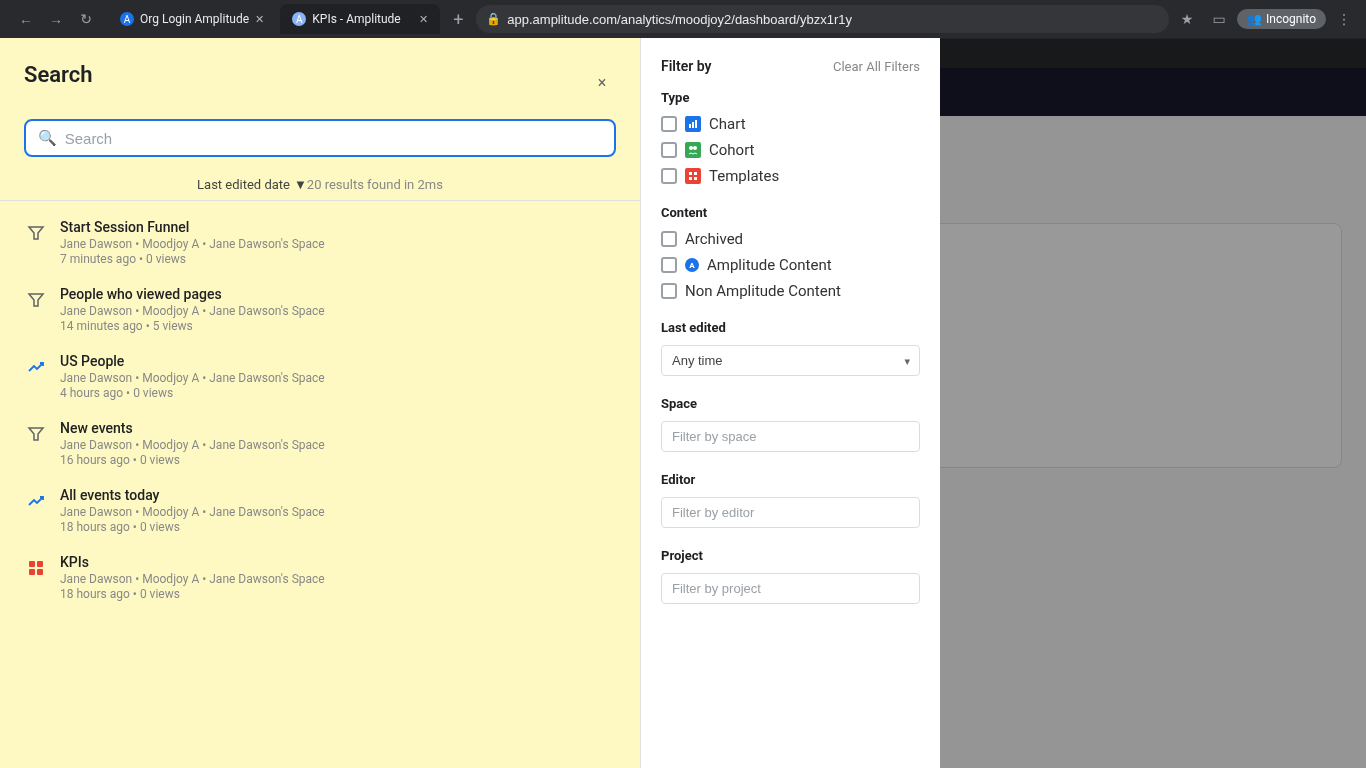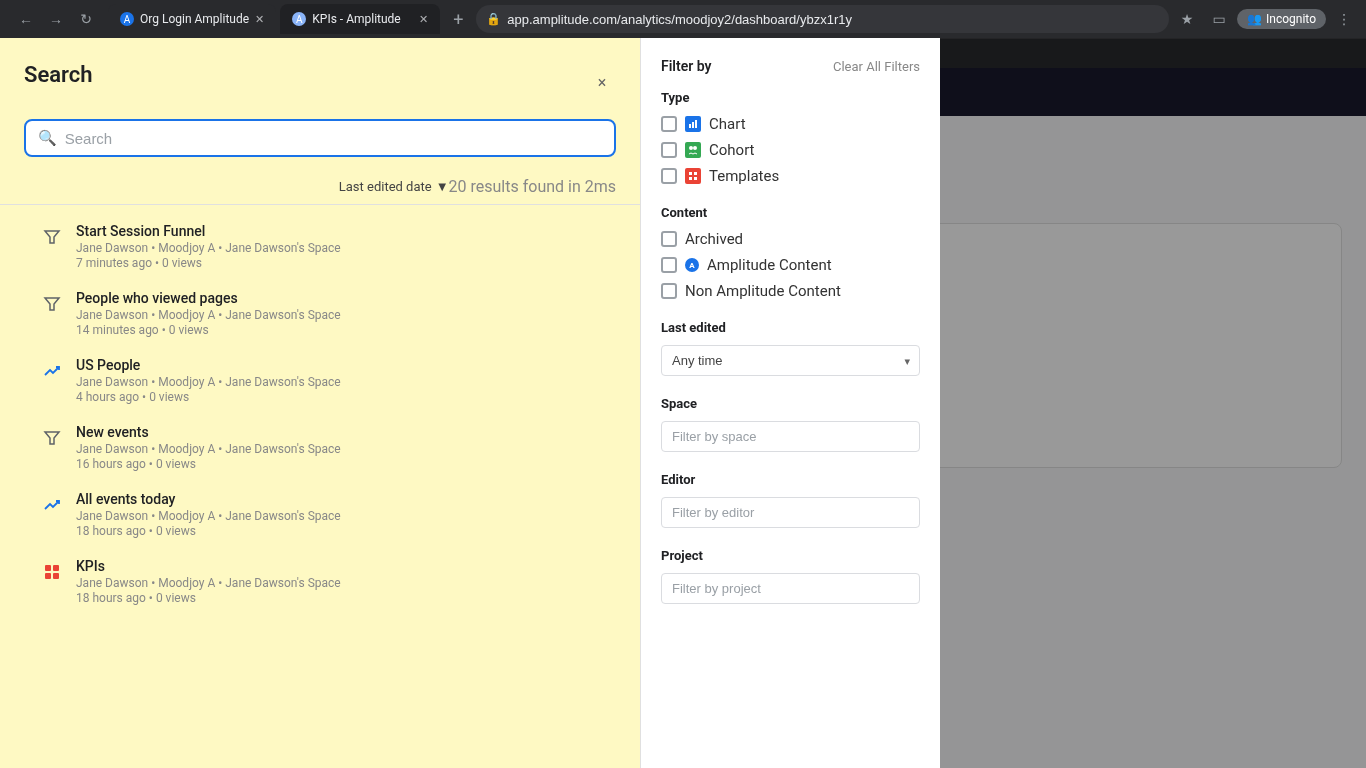--- a/index.html
+++ b/index.html
@@ -42,24 +42,24 @@
     .chart-subtitle { font-size: 12px; color: #888; margin-bottom: 12px; }
 
     
     .overlay { position: absolute; top: 38px; left: 0; right: 0; bottom: 0; background: rgba(0,0,0,0.4); display: flex; z-index: 100; }
     .search-modal { background: #fef9c3; width: 640px; height: 100%; display: flex; flex-direction: column; overflow: hidden; }
     .search-modal-header { padding: 24px 24px 12px; }
     .search-title { font-size: 22px; font-weight: 600; color: #202124; margin-bottom: 16px; }
     .search-input-container { display: flex; align-items: center; background: white; border: 2px solid #1a73e8; border-radius: 8px; padding: 8px 12px; gap: 8px; }
     .search-input { border: none; outline: none; font-size: 15px; flex: 1; color: #202124; background: transparent; }
     .search-input::placeholder { color: #9aa0a6; }
-    .search-filters-bar { display: flex; align-items: center; justify-content: flex-end; padding: 8px 24px; border-bottom: 1px solid #e0e0e0; }
+    .search-filters-bar { display: flex; align-items: center; justify-content: center; padding: 8px 24px; border-bottom: 1px solid #e0e0e0; }
     .sort-btn { display: flex; align-items: center; gap: 4px; font-size: 13px; color: #444; cursor: pointer; }
-    .results-count { font-size: 16px; color: #888; }
-    .search-results { flex: 1; overflow-y: auto; padding: 8px 16px; }
+    .results-count { font-size: 13px; color: #888; }
+    .search-results { flex: 1; overflow-y: auto; padding: 8px 0; }
     .result-item { display: flex; align-items: flex-start; padding: 10px 24px; gap: 12px; cursor: pointer; }
     .result-icon { width: 24px; height: 24px; display: flex; align-items: center; justify-content: center; flex-shrink: 0; margin-top: 2px; }
     .result-info { flex: 1; }
     .result-name { font-size: 14px; font-weight: 500; color: #202124; margin-bottom: 2px; }
     .result-meta { font-size: 12px; color: #888; margin-bottom: 1px; }
     .result-time { font-size: 12px; color: #888; }
 
     
     .filter-panel { background: white; width: 300px; border-left: 1px solid #e0e0e0; padding: 20px; overflow-y: auto; flex-shrink: 0; }
     .filter-header { display: flex; justify-content: space-between; align-items: center; margin-bottom: 16px; }
@@ -231,21 +231,21 @@
     </div>
         <div class="result-item">
       <div class="result-icon">
             <svg width="20" height="20" viewBox="0 0 20 20">
               <polygon points="3,4 17,4 12,10 12,16 8,16 8,10" fill="none" stroke="#5f6368" stroke-width="1.5"></polygon>
             </svg>
           </div>
       <div class="result-info">
         <div class="result-name">People who viewed pages</div>
         <div class="result-meta">Jane Dawson • Moodjoy A • Jane Dawson's Space</div>
-        <div class="result-time">14 minutes ago • 0 views</div>
+        <div class="result-time">14 minutes ago • 5 views</div>
       </div>
     </div>
         <div class="result-item">
       <div class="result-icon">
             <svg width="20" height="20" viewBox="0 0 20 20">
               <polyline points="3,14 8,9 11,12 17,6" fill="none" stroke="#1a73e8" stroke-width="1.8"></polyline>
               <polyline points="14,6 17,6 17,9" fill="none" stroke="#1a73e8" stroke-width="1.8"></polyline>
             </svg>
           </div>
       <div class="result-info">

